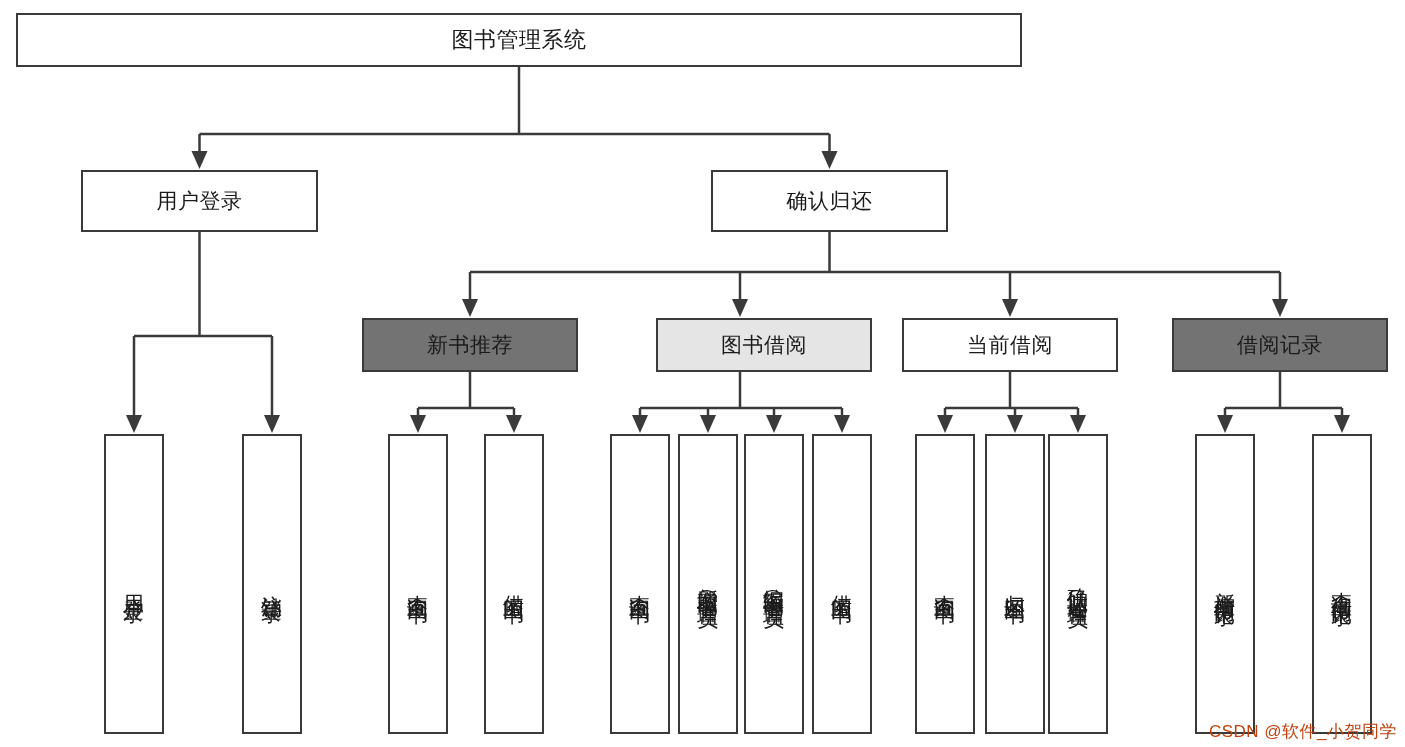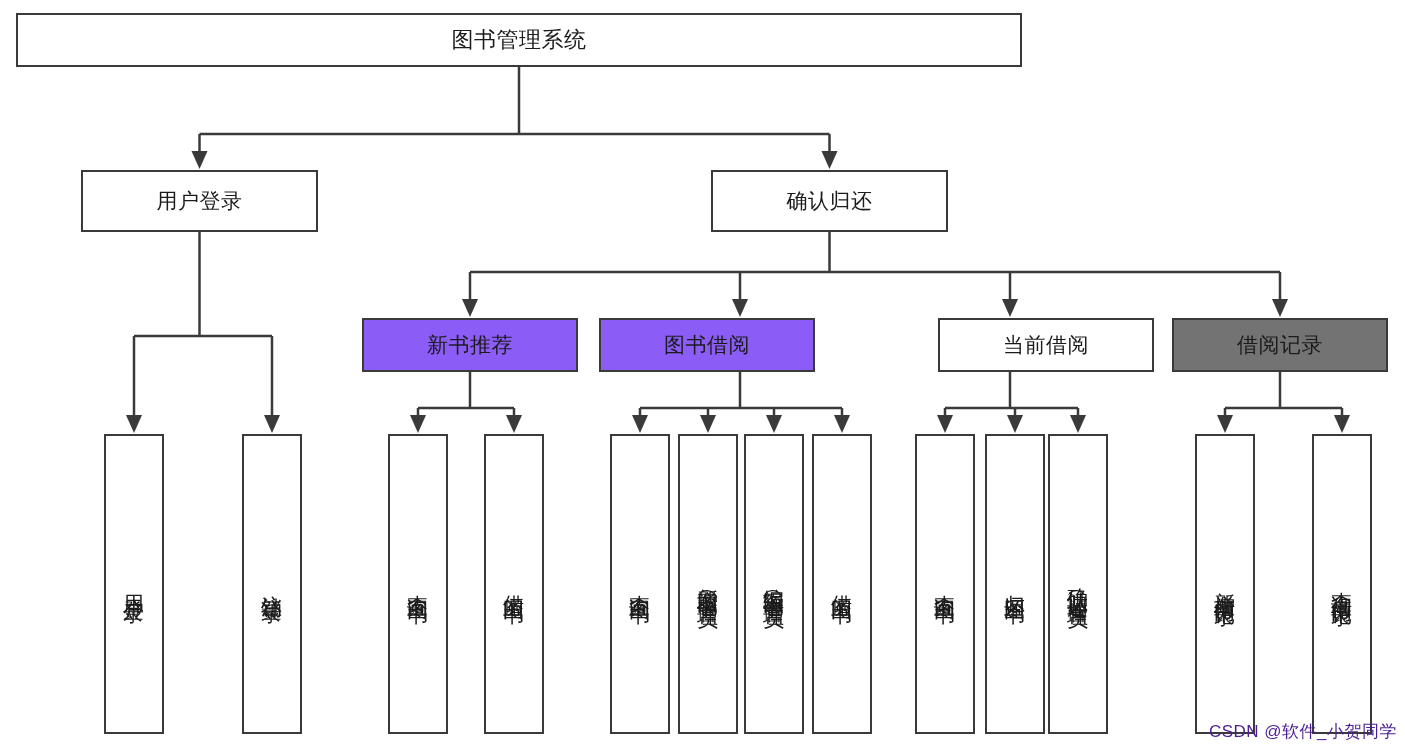--- a/index.html
+++ b/index.html
@@ -52,21 +52,21 @@
     left: 0;
     top: 0;
     width: 1405px;
     height: 747px;
     pointer-events: none;
   }
   .watermark {
     position: absolute;
     right: 8px;
     bottom: 4px;
-    color: #4c1d95;
+    color: #c2410c;
     font-size: 17px;
     letter-spacing: 0.5px;
     white-space: nowrap;
   }
 </style>
 </head>
 <body>
 
 <div id="diagram-root">
   <svg class="connectors" viewBox="0 0 1405 747" xmlns="http://www.w3.org/2000/svg">
@@ -126,27 +126,27 @@
   <div id="nodes-layer">
       <div class="node-box root" style="left: 16px; top: 13px; width: 1006px; height: 54px; border-color: rgb(58, 58, 58); background: rgb(255, 255, 255);">
         <span class="node-label" style="color: rgb(27, 27, 27);">图书管理系统</span>
       </div>
       <div class="node-box" style="left: 81px; top: 170px; width: 237px; height: 62px; border-color: rgb(58, 58, 58); background: rgb(255, 255, 255);">
         <span class="node-label" style="color: rgb(27, 27, 27);">用户登录</span>
       </div>
       <div class="node-box" style="left: 711px; top: 170px; width: 237px; height: 62px; border-color: rgb(58, 58, 58); background: rgb(255, 255, 255);">
         <span class="node-label" style="color: rgb(27, 27, 27);">确认归还</span>
       </div>
-      <div class="node-box" style="left: 362px; top: 318px; width: 216px; height: 54px; border-color: rgb(58, 58, 58); background: #8b5cf6;">
+      <div class="node-box" style="left: 362px; top: 318px; width: 216px; height: 54px; border-color: rgb(58, 58, 58); background: #737373;">
         <span class="node-label" style="color: rgb(27, 27, 27);">新书推荐</span>
       </div>
-      <div class="node-box" style="left: 599px; top: 318px; width: 216px; height: 54px; border-color: rgb(58, 58, 58); background: #8b5cf6;">
+      <div class="node-box" style="left: 656px; top: 318px; width: 216px; height: 54px; border-color: rgb(58, 58, 58); background: #e5e5e5;">
         <span class="node-label" style="color: rgb(27, 27, 27);">图书借阅</span>
       </div>
-      <div class="node-box" style="left: 902px; top: 318px; width: 216px; height: 54px; border-color: rgb(58, 58, 58); background: rgb(255, 255, 255); margin-left: 36px;">
+      <div class="node-box" style="left: 902px; top: 318px; width: 216px; height: 54px; border-color: rgb(58, 58, 58); background: rgb(255, 255, 255);">
         <span class="node-label" style="color: rgb(27, 27, 27);">当前借阅</span>
       </div>
       <div class="node-box" style="left: 1172px; top: 318px; width: 216px; height: 54px; border-color: rgb(58, 58, 58); background: #737373;">
         <span class="node-label" style="color: rgb(27, 27, 27);">借阅记录</span>
       </div>
       <div class="node-box vertical" style="left: 104px; top: 434px; width: 60px; height: 300px; border-color: rgb(58, 58, 58); background: rgb(255, 255, 255);">
         <span class="node-label" style="color: rgb(27, 27, 27);">用户登录</span>
       </div>
       <div class="node-box vertical" style="left: 242px; top: 434px; width: 60px; height: 300px; border-color: rgb(58, 58, 58); background: rgb(255, 255, 255);">
         <span class="node-label" style="color: rgb(27, 27, 27);">注销登录</span>

